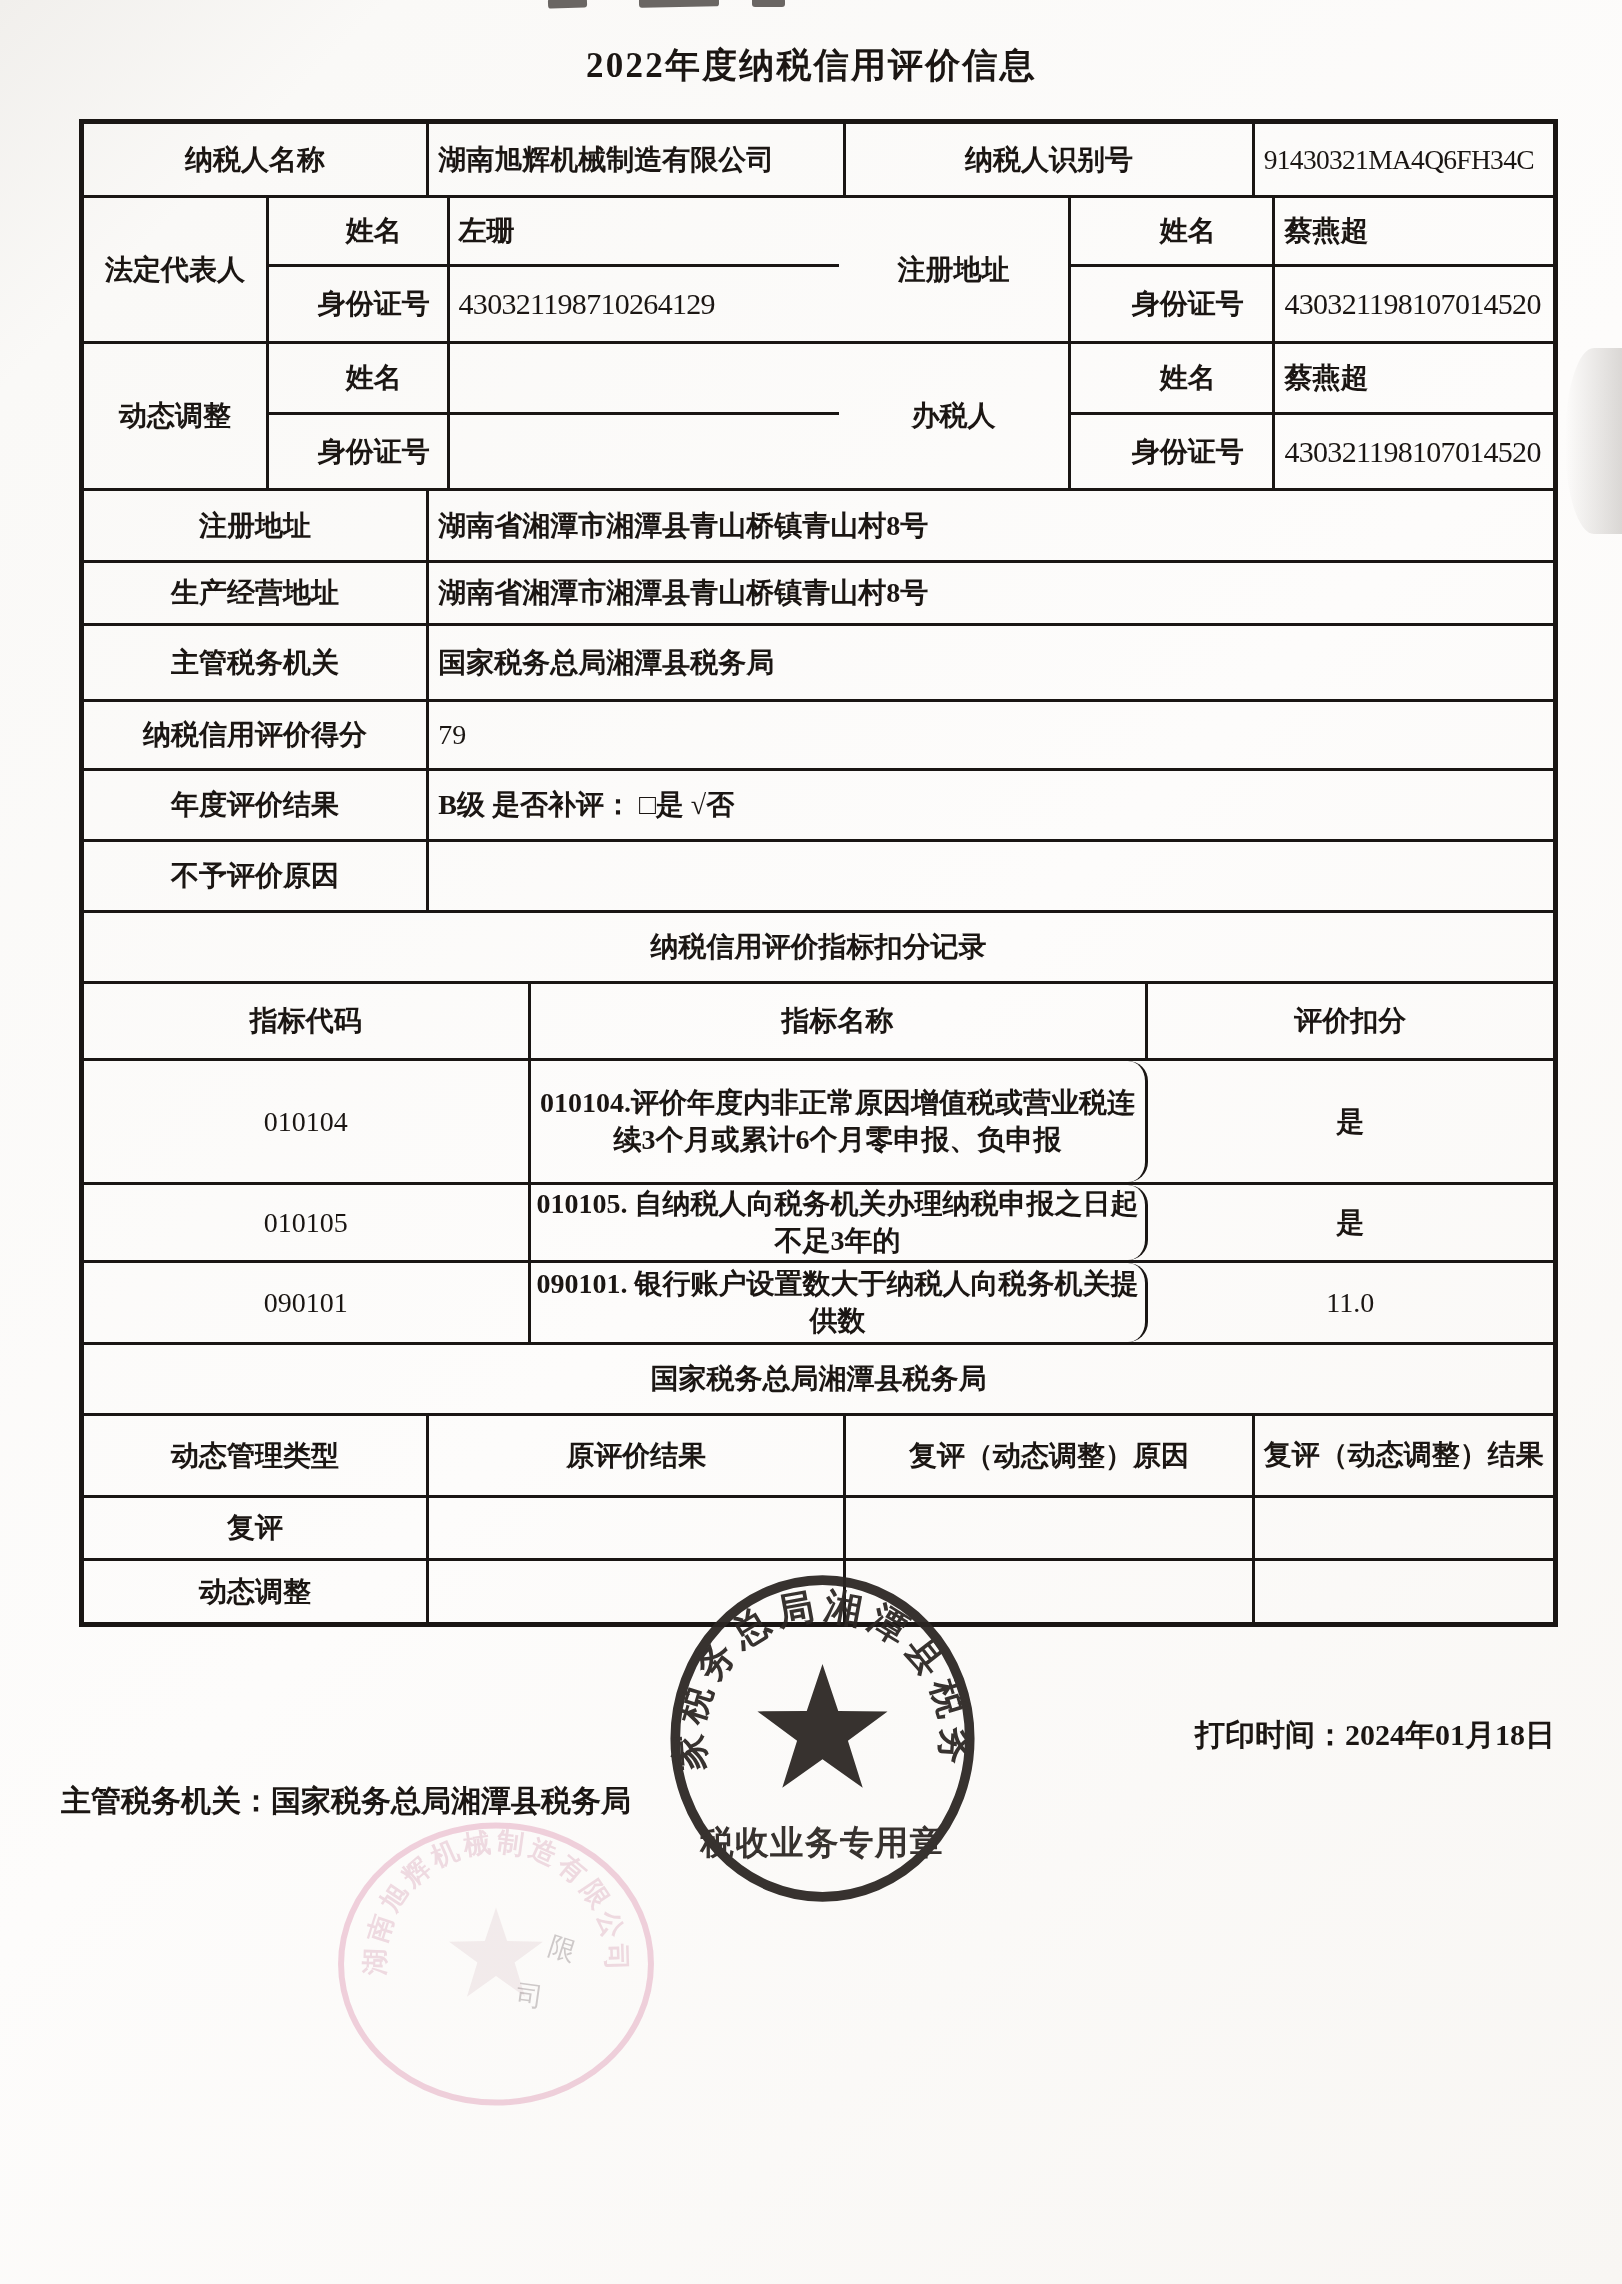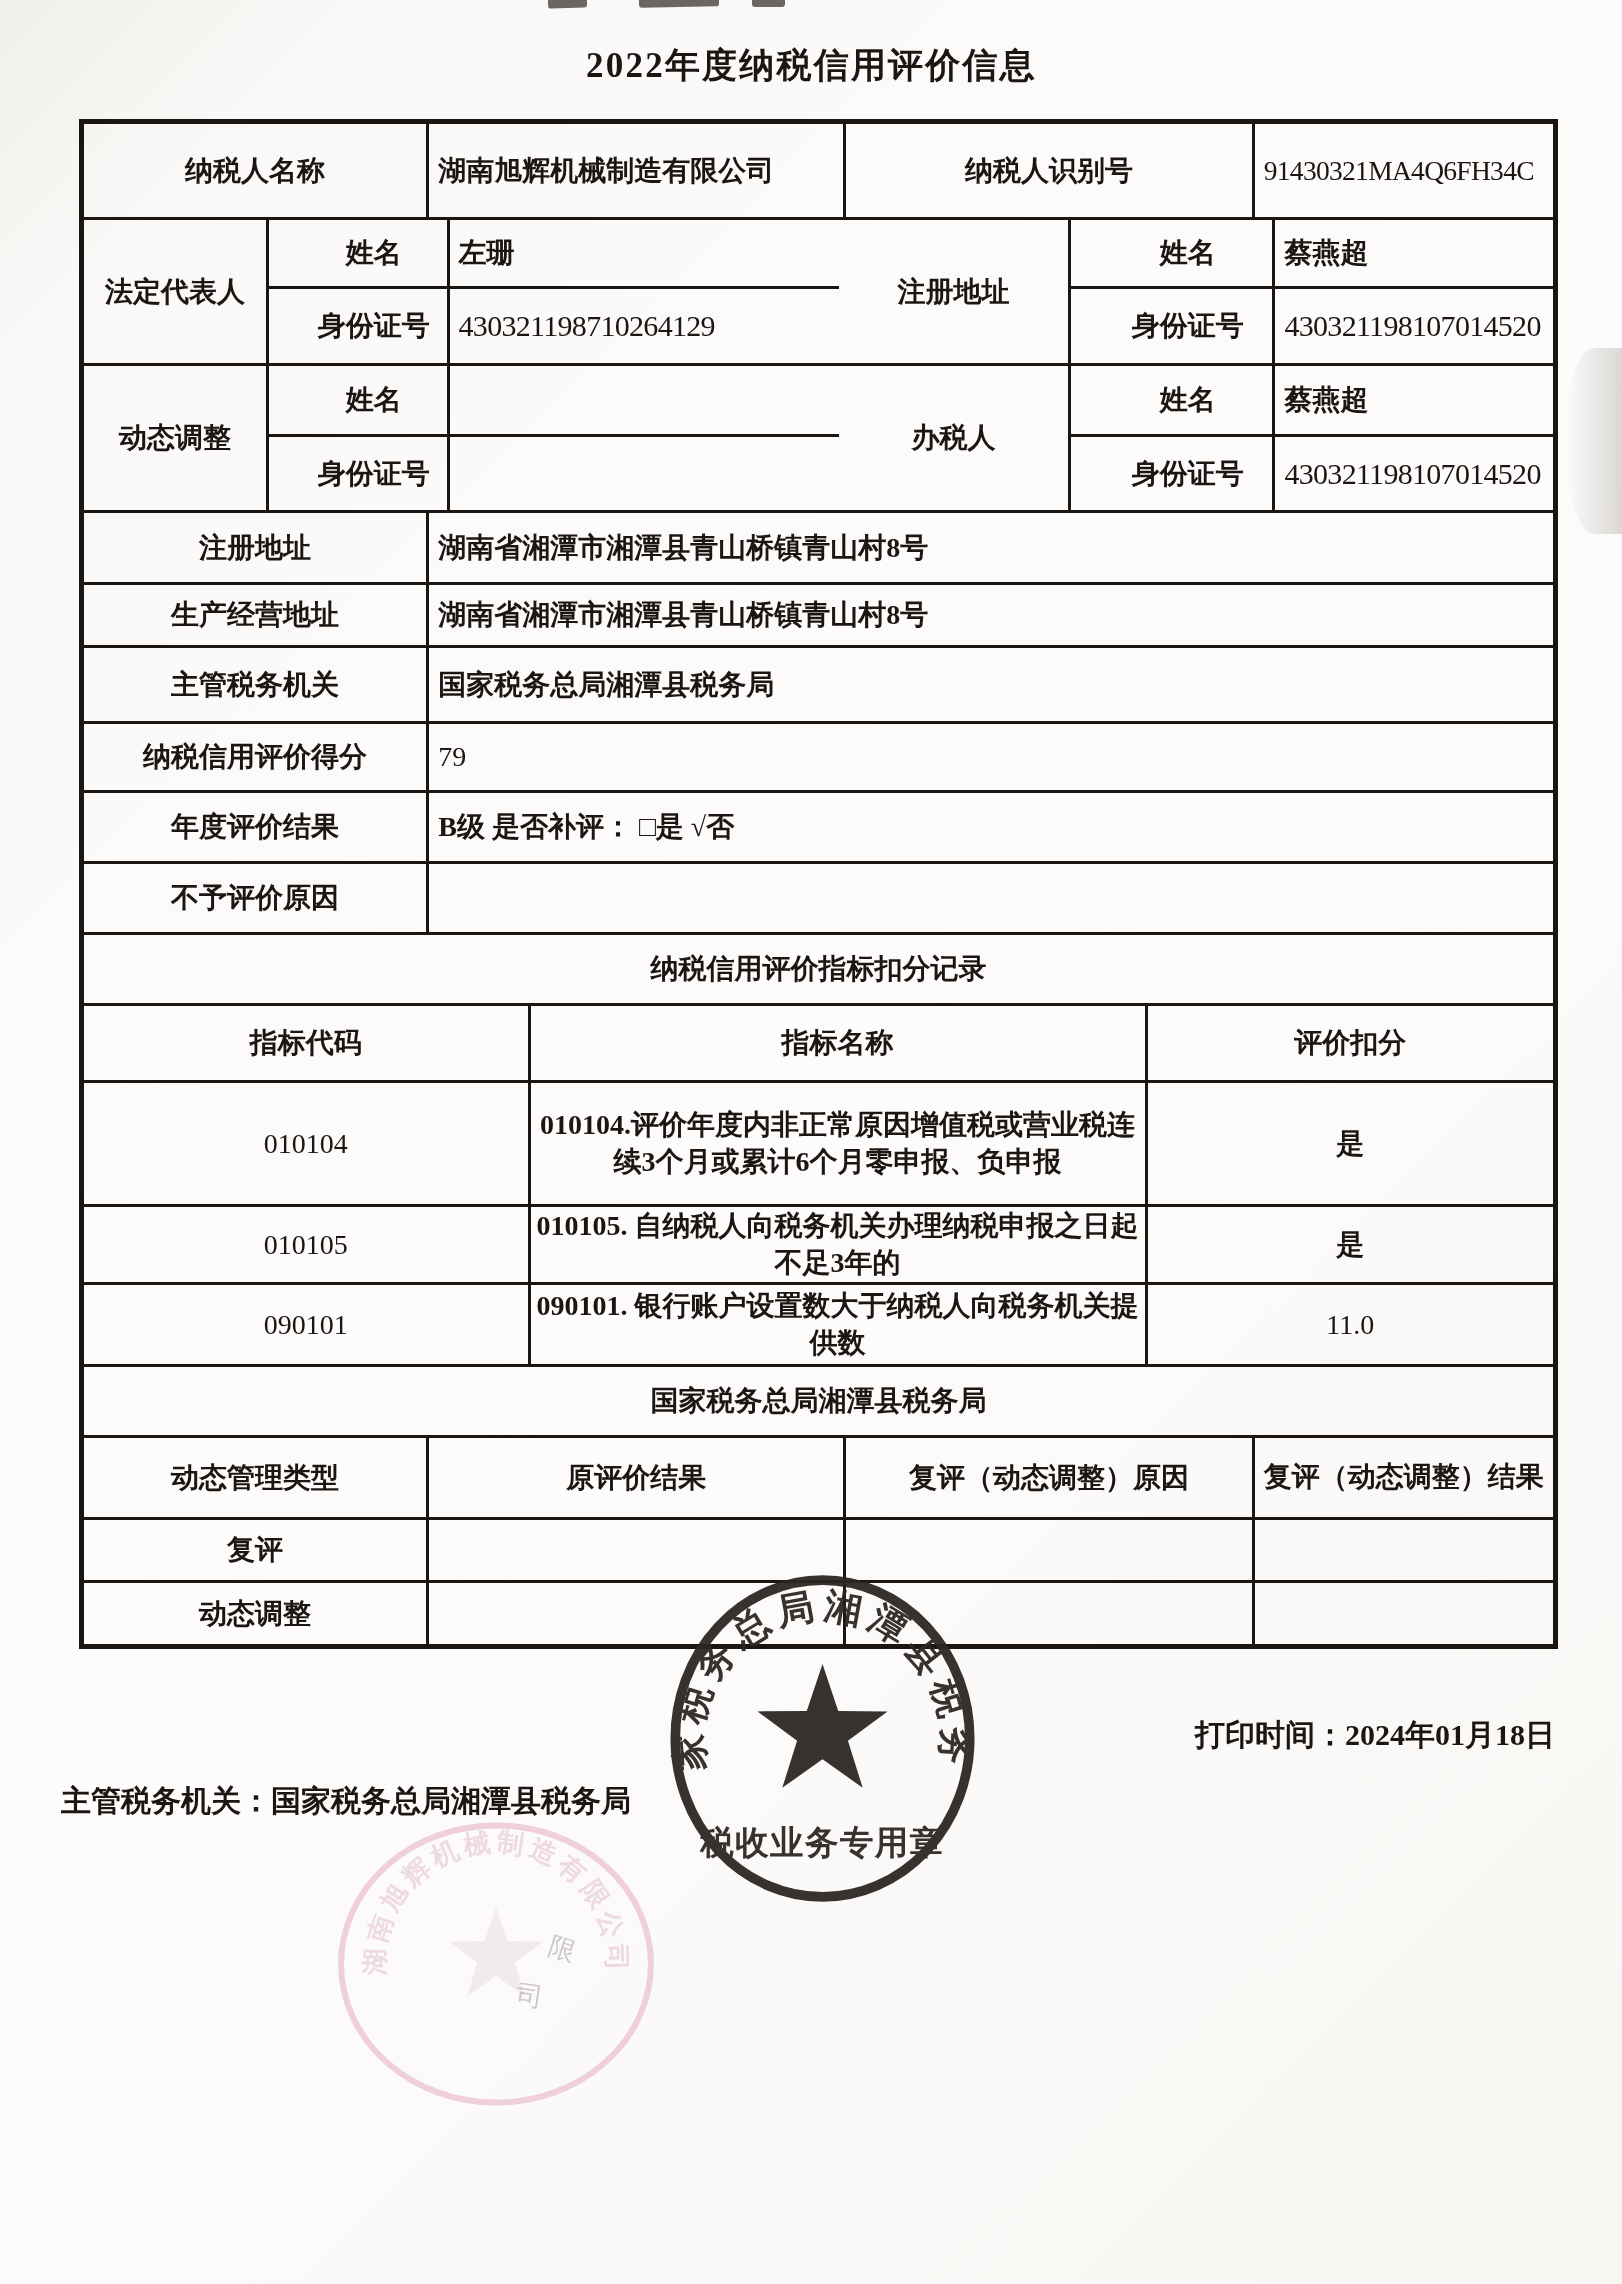--- a/index.html
+++ b/index.html
@@ -19,31 +19,31 @@
       font-weight:700;font-size:28px;color:var(--ink);overflow:hidden;}
   .td:last-child{border-right:none;}
   .left{justify-content:flex-start;padding-left:9px;}
   .col{display:flex;flex-direction:column;}
   .col .subrow{display:flex;border-bottom:3.7px solid var(--bd);padding-left:32px;}
   .col .subrow:last-child{border-bottom:none;flex:1;}
   .subrow .td{height:100%;}
   .idnum{font-weight:400;font-size:30px;letter-spacing:-0.7px;}
   .tin{font-size:27.5px;letter-spacing:-0.7px;font-weight:400;}
   .num{font-weight:400;}
-  .name-cell{padding:0 5px;line-height:1.32;text-align:center;}
+  .name-cell{padding:0 5px;line-height:1.32;text-align:center;border-radius:20px;}
   .full{width:100%;}
   
   .wA1{width:23.5%}.wA2{width:28.4%}.wA3{width:27.8%}.wA4{width:20.3%}
   .wG1{width:12.6%}.wCA{width:38.8%}.wG2{width:15.8%}.wCB{width:32.8%}
   .wSA1{width:27.6%}.wSA2{width:72.4%}
   .wSB1{width:38.3%}.wSB2{width:61.7%}
   .wD1{width:23.5%}.wD2{width:76.5%}
   .wF1{width:30.4%}.wF2{width:42%}.wF3{width:27.6%}
   
-  .h100{height:96px}.h196{height:146px}.h197{height:147px}
+  .h100{height:74px}.h196{height:146px}.h197{height:147px}
   .h97{height:72px}.h98{height:63px}.h102{height:76px}.h93{height:69px}
   .h95{height:71px}.h103{height:77px}.h167{height:124px}.h105{height:78px}
   .h110{height:82px}.h85{height:63px}.h82{height:61px}
   .sr1B{height:69px}.sr1C{height:71px}
   
   .footer-left{position:absolute;left:61px;top:1781px;font-size:30px;font-weight:700;z-index:1;}
   .footer-right{position:absolute;right:68px;top:1715px;font-size:30px;font-weight:700;}
   
   .stamp-main{position:absolute;left:661px;top:1563px;width:323px;height:345px;z-index:5;opacity:.94;}
   .seal-faint{position:absolute;left:329px;top:1818px;width:334px;height:298px;z-index:2;}

